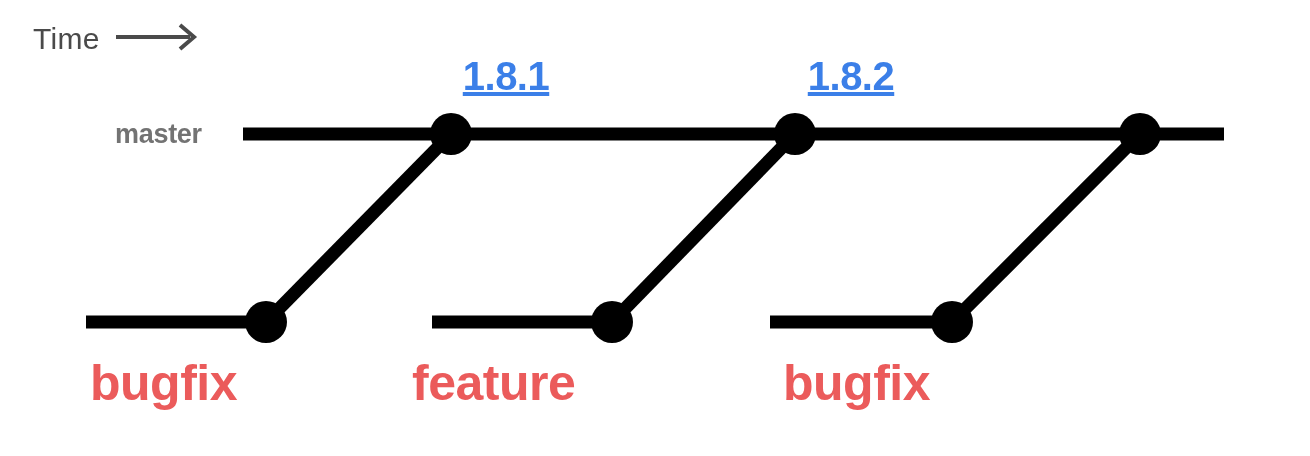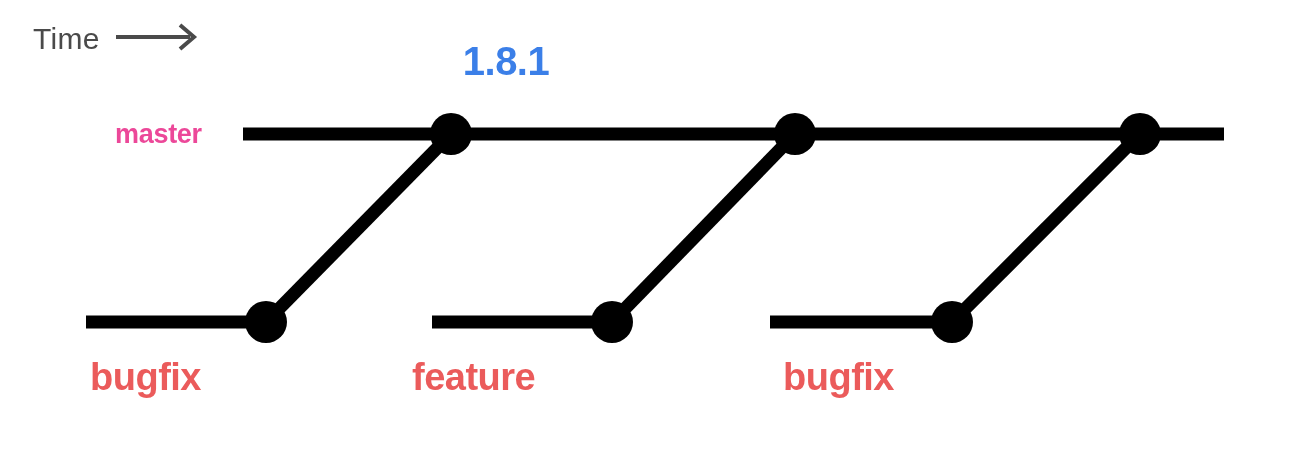--- a/index.html
+++ b/index.html
@@ -43,34 +43,35 @@
     top: 22px;
     display: flex;
     align-items: center;
     gap: 14px;
   }
   .version-label {
     font-size: 40px;
     font-weight: bold;
     color: #3b7fe8;
     letter-spacing: -0.5px;
-    top: 41px;
+    top: 56px;
     transform: translateX(-50%);
+    text-decoration: underline;
   }
   .branch-label {
-    font-size: 38px;
+    font-size: 50px;
     font-weight: bold;
     color: #eb5b5b;
     letter-spacing: -0.5px;
     top: 358px;
   }
   .master-label {
     font-size: 27px;
     font-weight: bold;
-    color: #ec4899;
+    color: #737373;
     left: 115px;
     top: 121px;
     letter-spacing: -0.3px;
   }
 </style>
 </head>
 <body>
 
 <div id="canvas">
 
@@ -101,18 +102,19 @@
     <circle cx="952" cy="322" r="21" fill="#000000"></circle>
 
     <circle cx="451" cy="134" r="21" fill="#000000"></circle>
     <circle cx="795" cy="134" r="21" fill="#000000"></circle>
     <circle cx="1140" cy="134" r="21" fill="#000000"></circle>
   </svg>
 
   <div class="lbl master-label">master</div>
 
   <div class="lbl version-label" style="left:506px;">1.8.1</div>
+  <div class="lbl version-label" style="left:851px;">1.8.2</div>
 
   <div class="lbl branch-label" style="left:90px;">bugfix</div>
   <div class="lbl branch-label" style="left:412px;">feature</div>
   <div class="lbl branch-label" style="left:783px;">bugfix</div>
 
 </div>
 
 </body></html>

